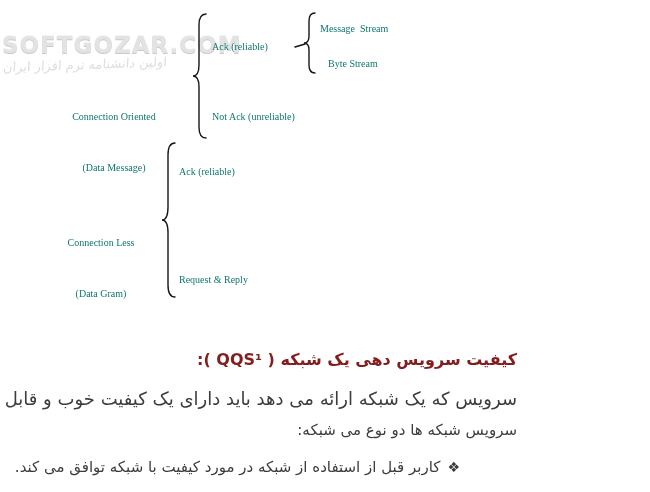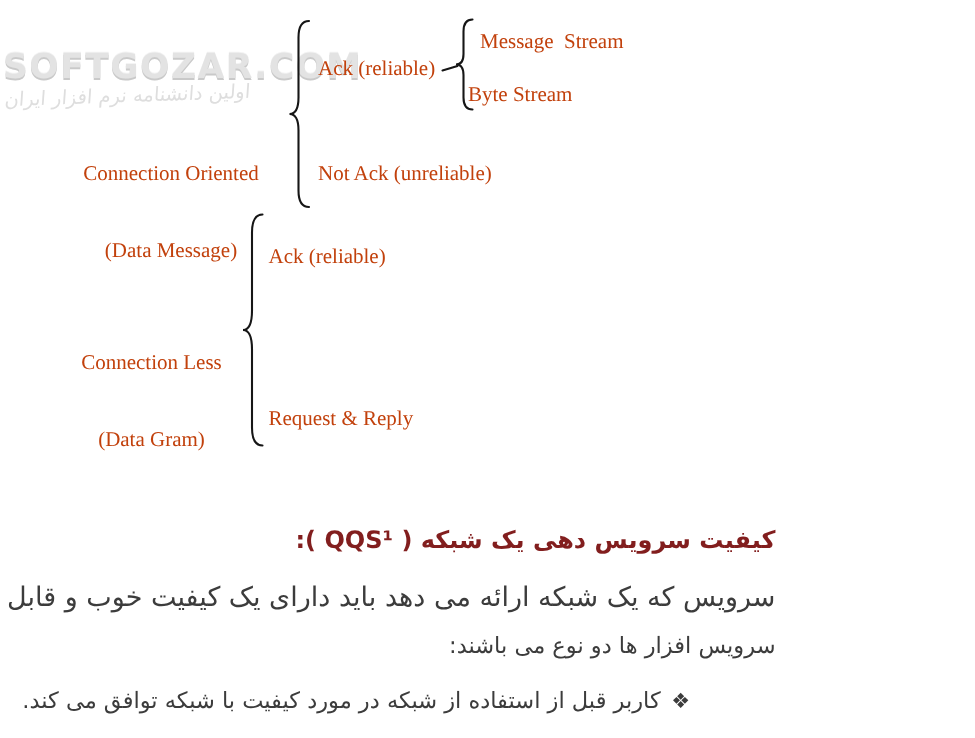--- a/index.html
+++ b/index.html
@@ -23,21 +23,21 @@
     position:absolute;left:3px;top:57px;
     font-family:"DejaVu Sans",sans-serif;
     font-size:13px;color:#dedede;
     transform:rotate(-2deg) skewX(-6deg);
     white-space:nowrap;
     direction:rtl;
   }
   
   .d-label{
     position:absolute;
-    font-size:14px;color:#c2410c;
+    font-size:10px;color:#0f766e;
     white-space:pre;
     line-height:16px;
   }
   .d-parent{
     text-align:center;
     line-height:17px;
   }
   .brace{position:absolute;}
   .brace path{fill:none;stroke:#161616;stroke-width:1.4;stroke-linecap:round;}
   .tick{position:absolute;}
@@ -89,39 +89,39 @@
 
   <svg class="tick" style="left:294px;top:41px;" width="13" height="9">
     <line x1="1" y1="6" x2="11" y2="3"></line>
   </svg>
 
   <svg class="brace" style="left:303px;top:12px;" width="14" height="62">
     <path d="M12,1 Q6,1 6,9 L6,24 Q6,31 1,31 Q6,31 6,38 L6,53 Q6,61 12,61"></path>
   </svg>
 
   <div class="d-label" style="left:320px;top:21px;">Message  Stream</div>
-  <div class="d-label" style="left:312px;top:56px;">Byte Stream</div>
+  <div class="d-label" style="left:328px;top:56px;">Byte Stream</div>
 
   <div class="d-label d-parent" style="left:40px;top:200px;width:122px;">
     <div>Connection Less</div>
     <div>(Data Gram)</div>
   </div>
 
   <div class="d-label" style="left:212px;top:109px;">Not Ack (unreliable)</div>
 
   <svg class="brace" style="left:161px;top:142px;" width="16" height="156">
     <path d="M14,1 Q7,1 7,13 L7,65 Q7,78 1,78 Q7,78 7,91 L7,143 Q7,155 14,155"></path>
   </svg>
 
   <div class="d-label" style="left:179px;top:164px;">Ack (reliable)</div>
   <div class="d-label" style="left:179px;top:272px;">Request &amp; Reply</div>
 
   <div class="heading fa" style="color:#821e1e;">کیفیت سرویس دهی یک شبکه ( QQS¹ ):</div>
 
   <div class="para-line1 fa" style="color:#3c3c3c;">سرویس که یک شبکه ارائه می دهد باید دارای یک کیفیت خوب و قابل قبول باشد. از لحاظ کیفیت ارائه</div>
-  <div class="para-line2 fa" style="color:#3c3c3c;">سرویس افزار ها دو نوع می باشند:</div>
+  <div class="para-line2 fa" style="color:#3c3c3c;">سرویس شبکه ها دو نوع می شبکه:</div>
 
   <div class="bullet-line fa" style="color:#3c3c3c;">
     <span class="bullet-marker">❖</span>
     <span>کاربر قبل از استفاده از شبکه در مورد کیفیت با شبکه توافق می کند.</span>
   </div>
 
 </div>
 
 </body></html>

